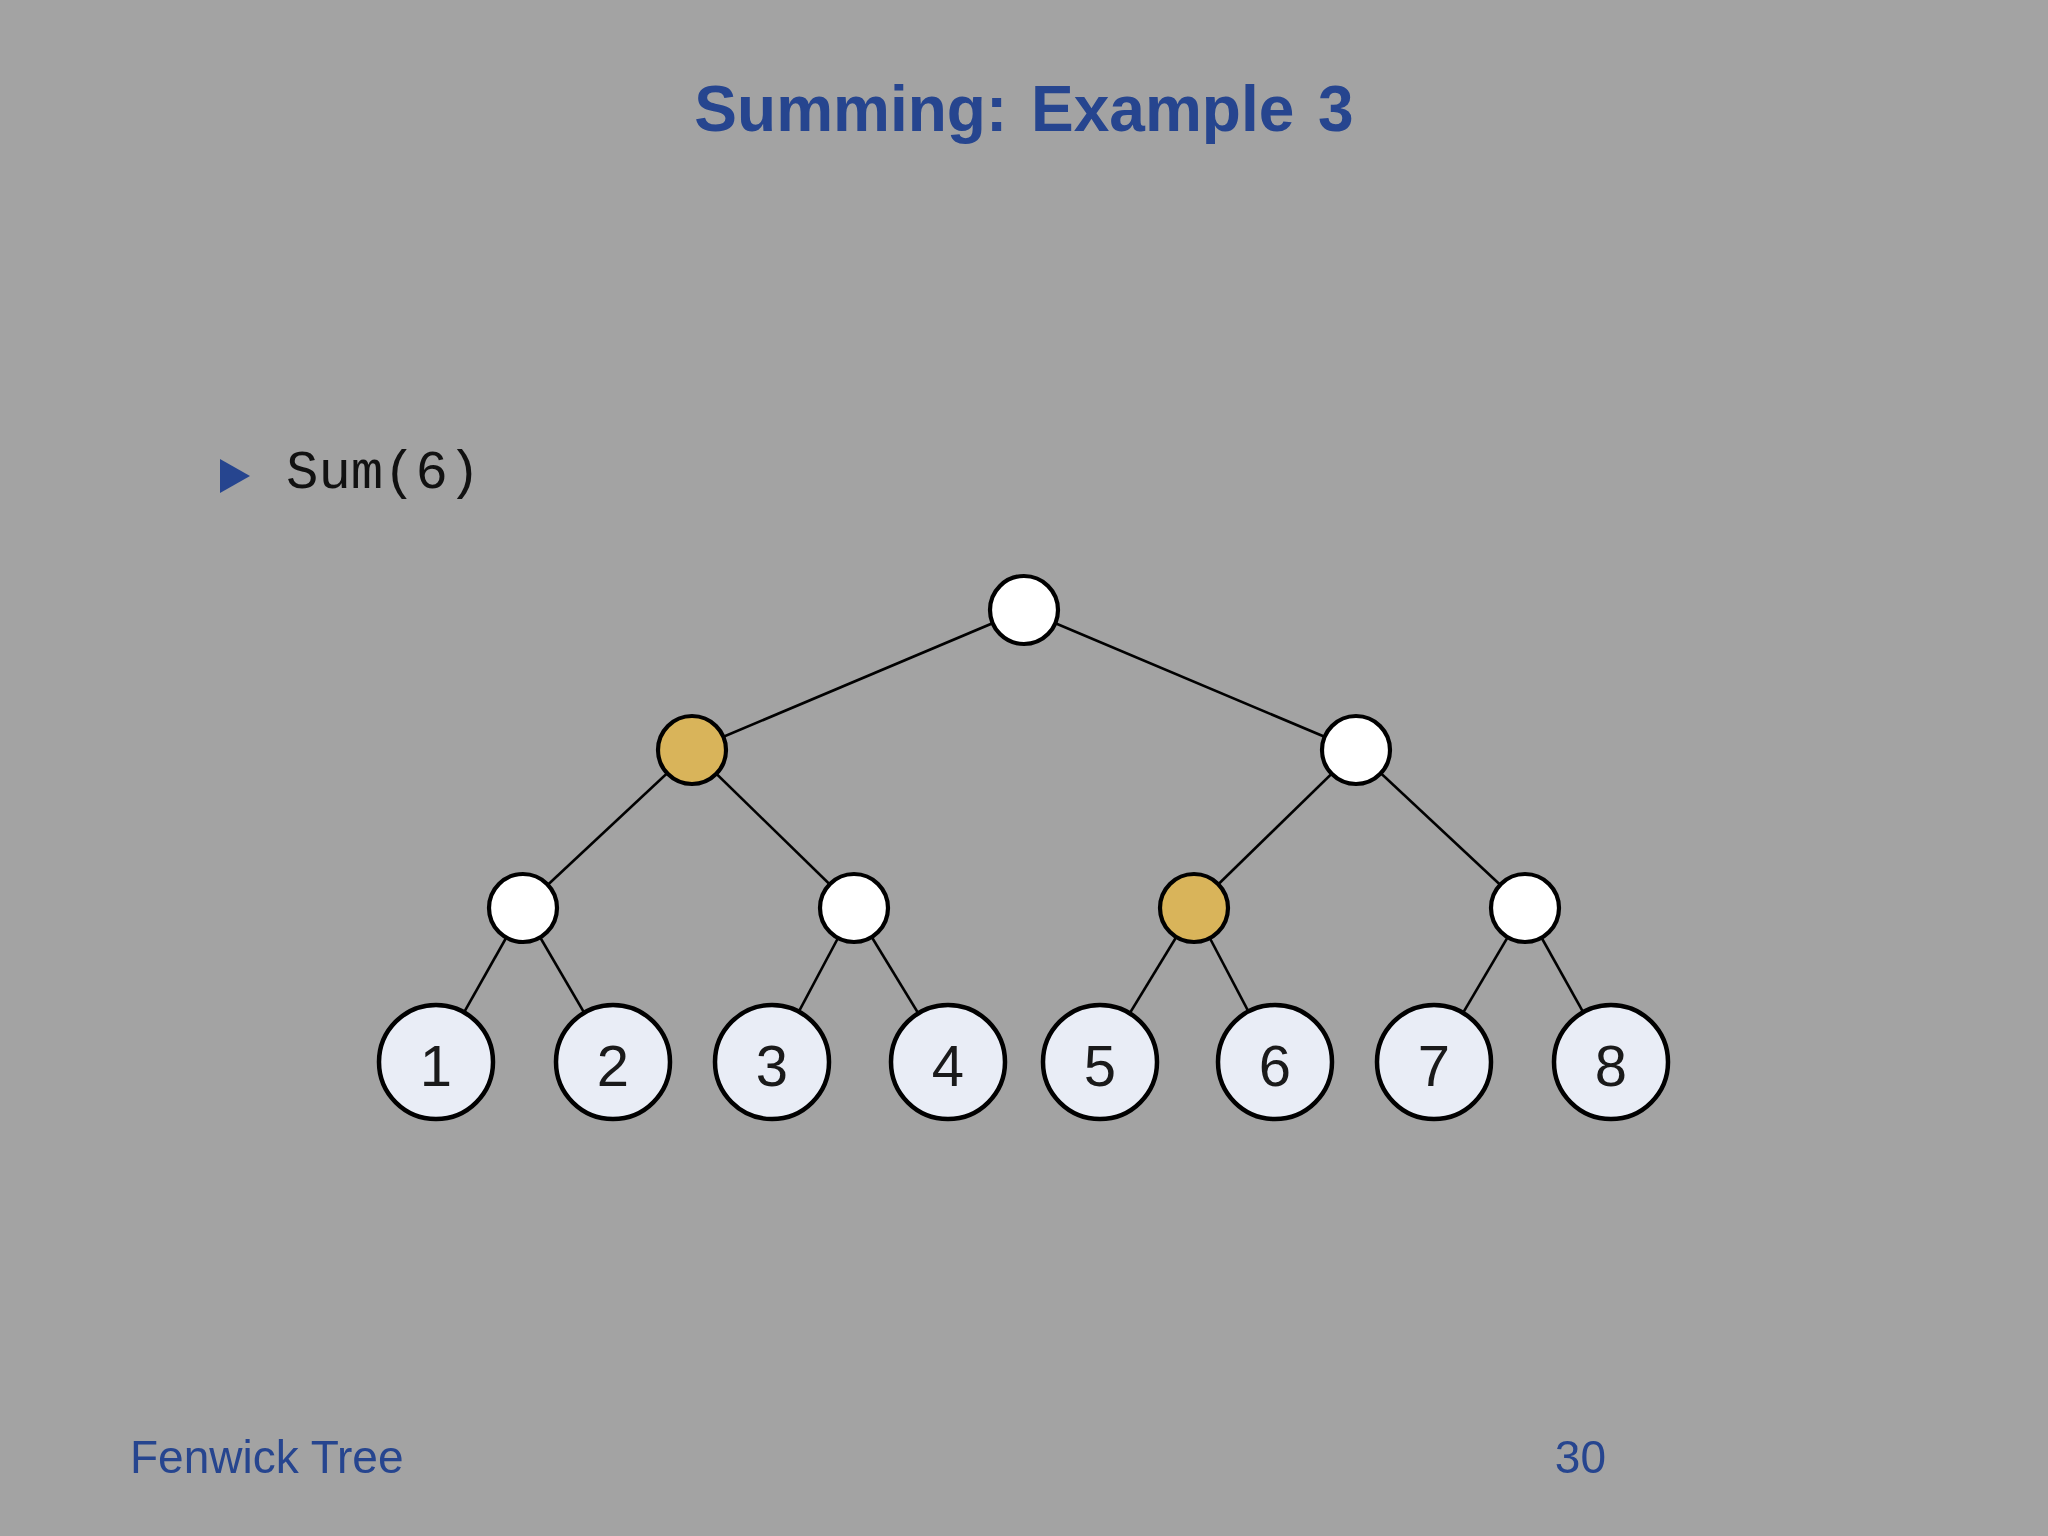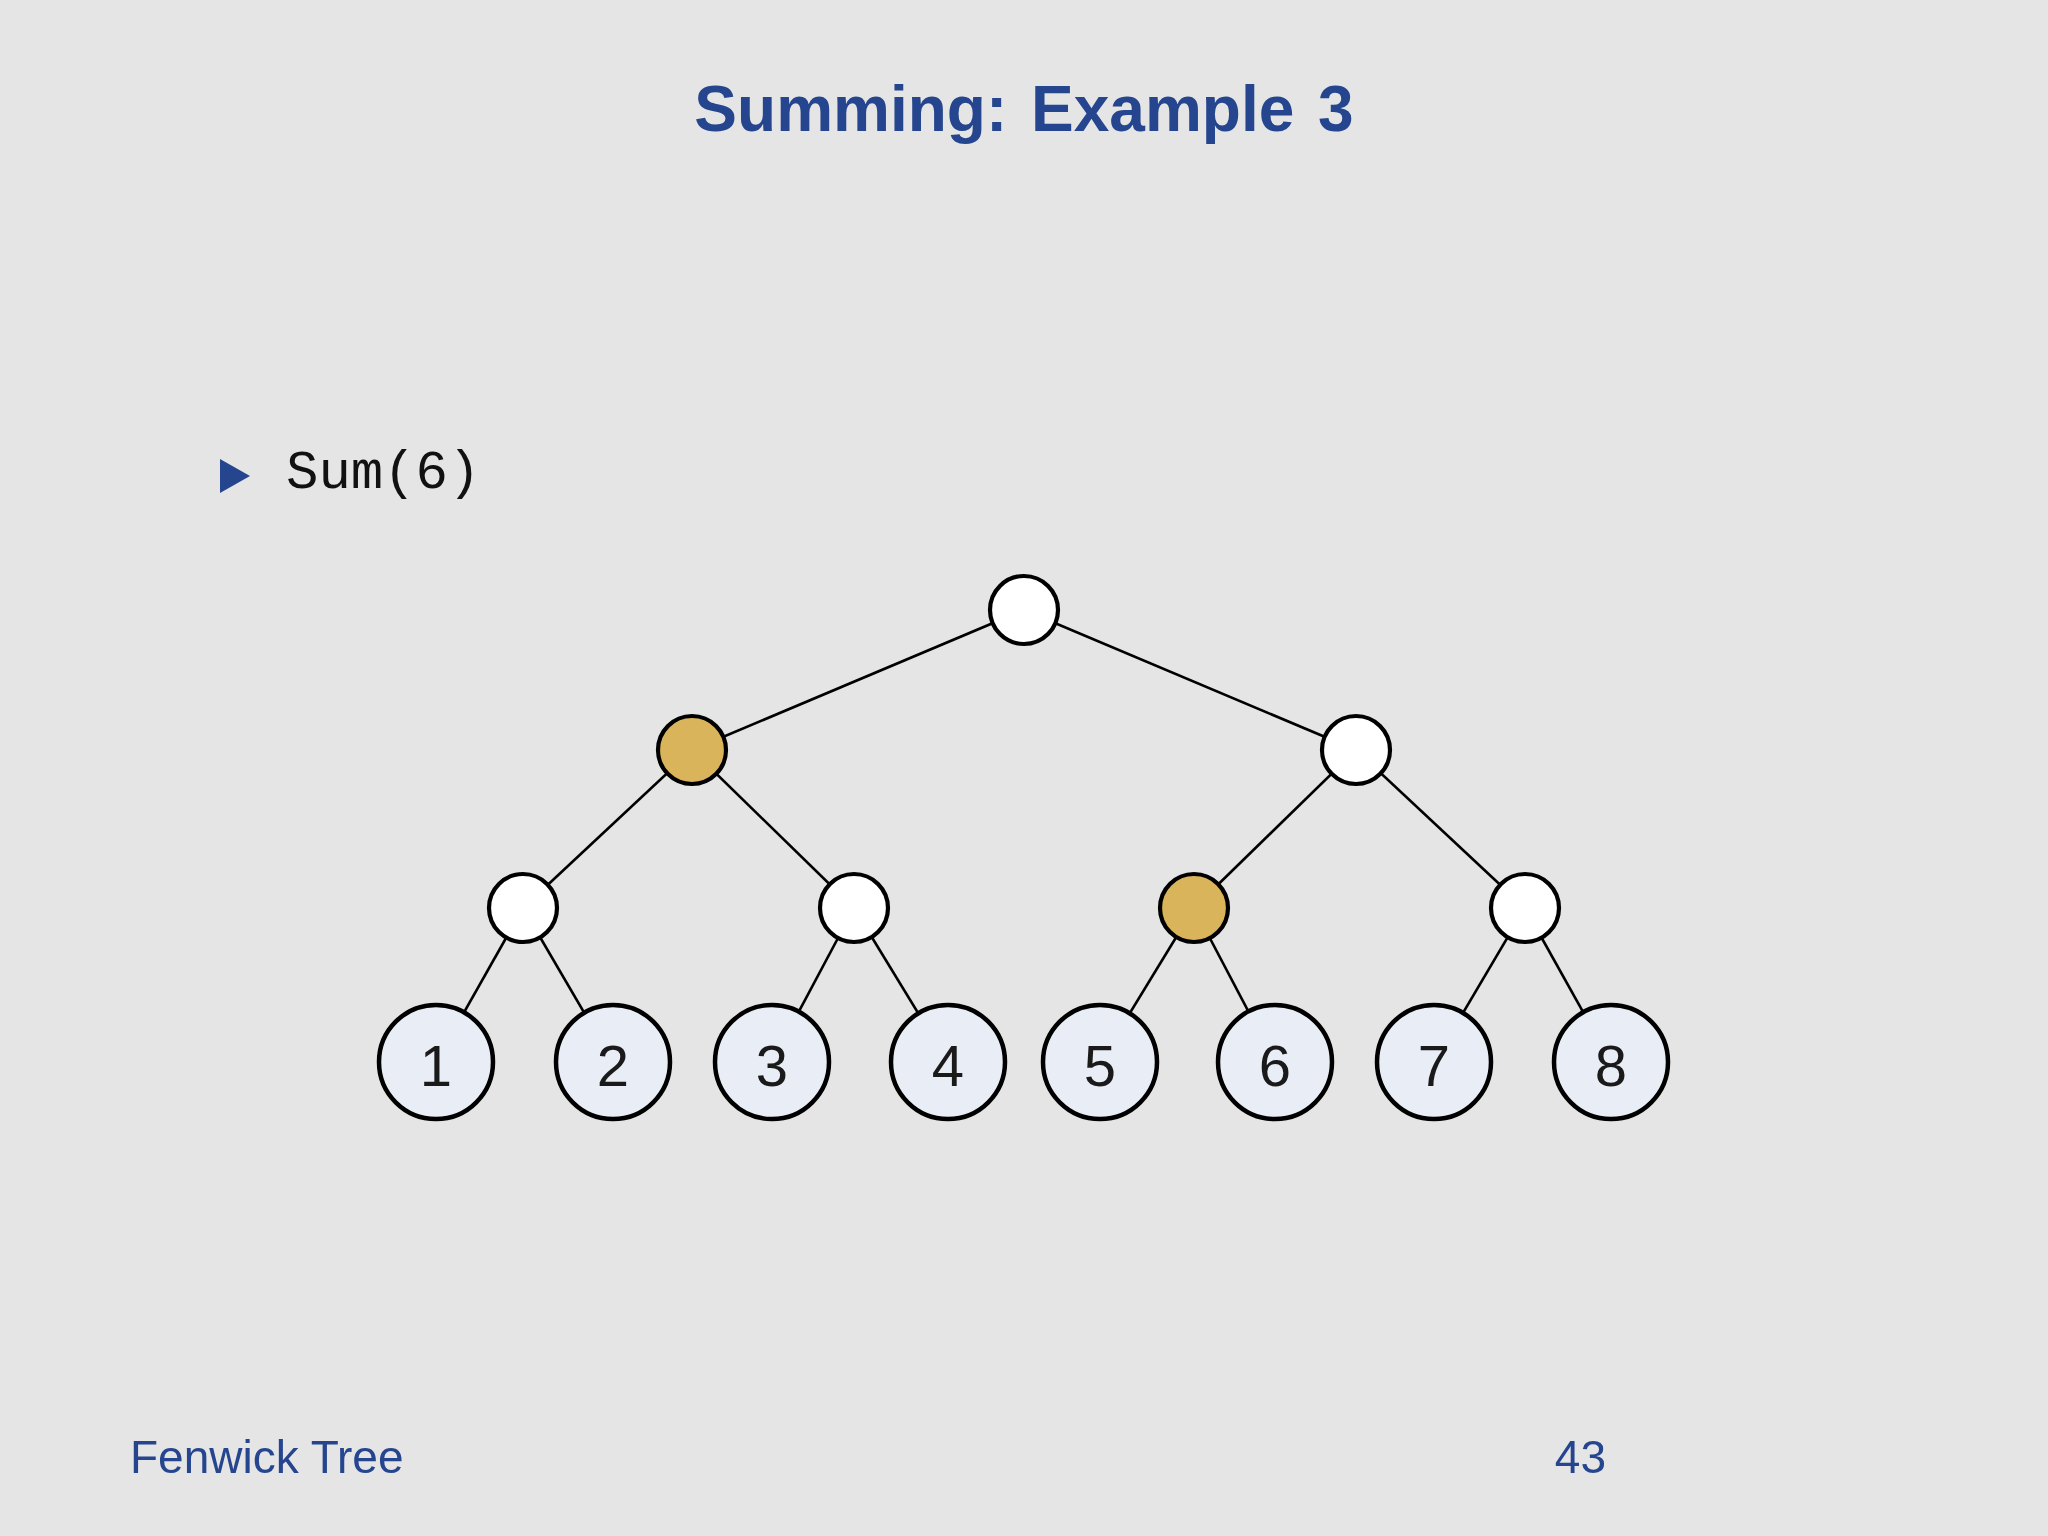--- a/index.html
+++ b/index.html
@@ -4,21 +4,21 @@
 <style>
   html, body {
     margin: 0;
     padding: 0;
     background: #ffffff;
   }
   .slide {
     position: relative;
     width: 2048px;
     height: 1536px;
-    background: #e5e5e5;
+    background: #a3a3a3;
     overflow: hidden;
     font-family: "Liberation Sans", sans-serif;
   }
   .title {
     position: absolute;
     top: 72px;
     left: 0;
     width: 100%;
     margin: 0;
     text-align: center;
@@ -117,16 +117,16 @@
       <text x="772" y="1062" text-anchor="middle" dominant-baseline="central" dy="3" font-family="&quot;Liberation Sans&quot;, sans-serif" font-size="58" fill="#1a1a1a">3</text>
       <text x="948" y="1062" text-anchor="middle" dominant-baseline="central" dy="3" font-family="&quot;Liberation Sans&quot;, sans-serif" font-size="58" fill="#1a1a1a">4</text>
       <text x="1100" y="1062" text-anchor="middle" dominant-baseline="central" dy="3" font-family="&quot;Liberation Sans&quot;, sans-serif" font-size="58" fill="#1a1a1a">5</text>
       <text x="1275" y="1062" text-anchor="middle" dominant-baseline="central" dy="3" font-family="&quot;Liberation Sans&quot;, sans-serif" font-size="58" fill="#1a1a1a">6</text>
       <text x="1434" y="1062" text-anchor="middle" dominant-baseline="central" dy="3" font-family="&quot;Liberation Sans&quot;, sans-serif" font-size="58" fill="#1a1a1a">7</text>
       <text x="1611" y="1062" text-anchor="middle" dominant-baseline="central" dy="3" font-family="&quot;Liberation Sans&quot;, sans-serif" font-size="58" fill="#1a1a1a">8</text>
     </svg>
 
   <div class="footer">
     <span>Fenwick Tree</span>
-    <span>43</span>
+    <span>30</span>
   </div>
 
 </div>
 
 </body></html>

